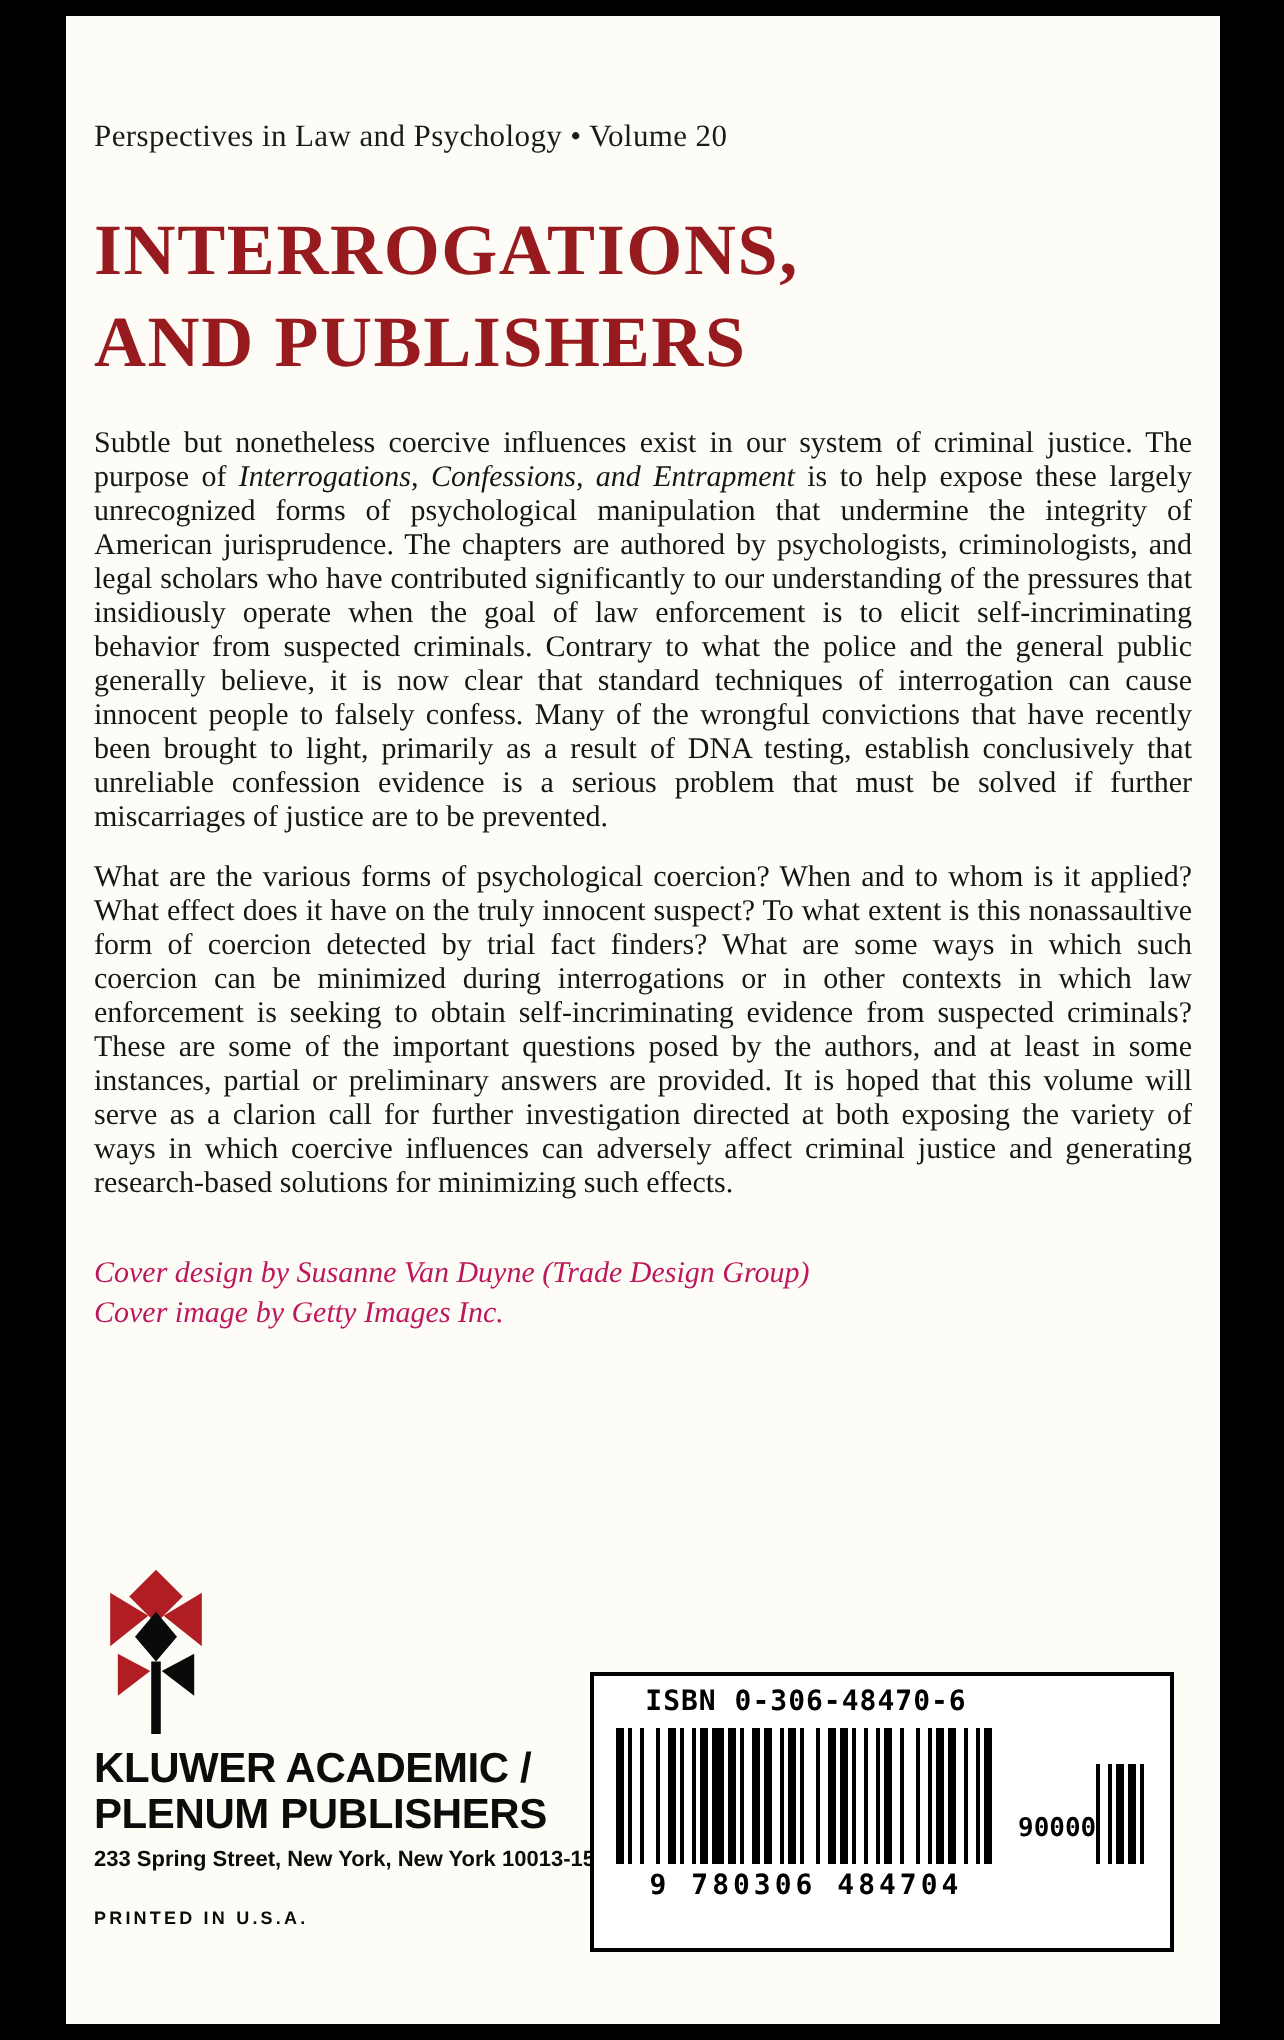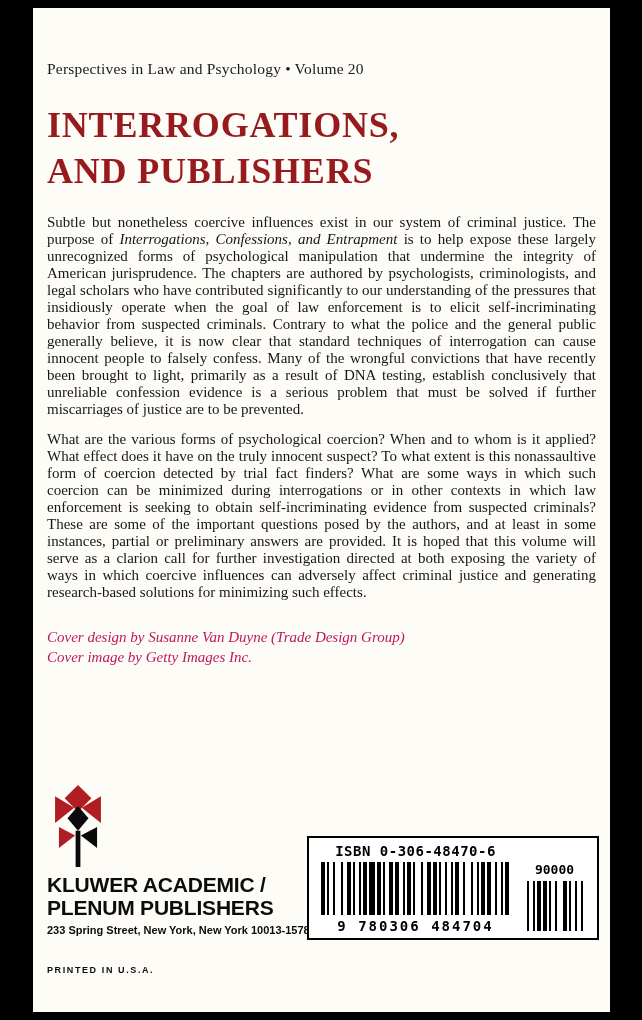--- a/index.html
+++ b/index.html
@@ -39,29 +39,29 @@
   .pubname {
     font-family:"Liberation Sans", sans-serif; font-weight:bold;
     font-size:21px; line-height:23px; letter-spacing:-0.2px; color:#0c0c0c;
   }
   .pubaddr {
     font-family:"Liberation Sans", sans-serif; font-weight:bold;
     font-size:11px; margin-top:5px; color:#0c0c0c;
   }
   .printed {
     font-family:"Liberation Sans", sans-serif; font-weight:bold;
-    font-size:9px; letter-spacing:1.6px; margin-top:29px; color:#0c0c0c;
+    font-size:9px; letter-spacing:1.6px; margin-top:18px; color:#0c0c0c;
   }
   .barcode-box {
-    position:absolute; left:274px; top:828px; width:292px; height:104px;
+    position:absolute; left:262px; top:828px; width:292px; height:140px;
     background:#fff; border:2px solid #000; padding:5px 10px 4px 10px;
   }
   .bc-cols { display:flex; height:100%; }
   .bc-main { width:196px; display:flex; flex-direction:column; align-items:center; }
-  .bc-supp { width:66px; margin-left:10px; display:flex; flex-direction:column; align-items:center; }
+  .bc-supp { width:66px; margin-left:10px; display:flex; flex-direction:row; align-items:center; }
   .bc-isbn {
     font-family:"DejaVu Sans Mono", monospace; font-size:14px; font-weight:bold;
     letter-spacing:0.5px; color:#000; height:18px; margin-bottom:3px; white-space:nowrap;
   }
   .bc-price {
     font-family:"DejaVu Sans Mono", monospace; font-size:13px; font-weight:bold;
     color:#000; height:16px; margin-top:19px; margin-bottom:3px;
   }
   .bars { font-size:0; white-space:nowrap; overflow:hidden; }
   .bars i { display:inline-block; height:100%; }

